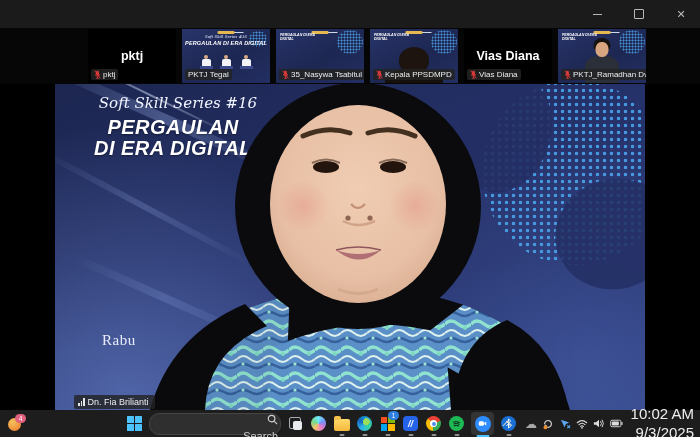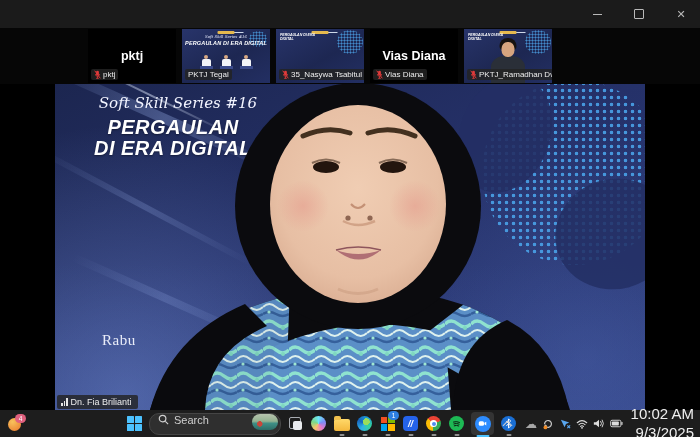--- a/index.html
+++ b/index.html
@@ -66,42 +66,42 @@
   .globe-cut{position:absolute;border-radius:50%;background:#232f64;}
   .gc1{right:95px;top:-10px;width:90px;height:120px;transform:rotate(20deg);opacity:.9;}
   .gc2{right:-30px;top:95px;width:120px;height:110px;transform:rotate(-15deg);opacity:.85;}
   .series-script{position:absolute;left:18px;top:10px;width:210px;text-align:center;color:#f2f4ff;
                  font-family:"DejaVu Serif",serif;font-style:italic;font-size:15px;}
   .slide-title{position:absolute;left:8px;top:33px;width:220px;text-align:center;color:#fff;
                font-weight:bold;font-style:italic;font-size:20px;line-height:1.07;letter-spacing:.5px;
                text-shadow:0 1px 2px rgba(0,0,0,.4);}
   .date-frag{position:absolute;left:47px;top:248px;color:#e9ecf8;font-size:15px;letter-spacing:.5px;font-family:Liberation Serif, serif;}
   .figure-svg{position:absolute;inset:0;}
-  .speaker-chip{position:absolute;left:2px;bottom:1px;display:flex;align-items:center;gap:3px;
+  .speaker-chip{position:absolute;left:19px;bottom:1px;display:flex;align-items:center;gap:3px;
                 background:rgba(35,35,35,.82);border-radius:2px;padding:2px 6px 2px 4px;color:#ececec;font-size:9px;}
   .vol-icon{display:flex;align-items:flex-end;gap:1px;height:8px;}
   .vol-icon i{display:block;width:1.5px;background:#e8e8e8;}
   .vb1{height:3px;}.vb2{height:5px;}.vb3{height:8px;}
 
   
   .taskbar{position:absolute;top:410px;left:0;width:700px;height:27px;background:#1d1d1d;}
   .widgets{position:absolute;left:8px;top:4px;width:22px;height:19px;cursor:pointer;}
   .widget-ball{position:absolute;left:0;top:4px;width:13px;height:13px;border-radius:50%;
                background:radial-gradient(circle at 35% 30%,#f8c25c,#ee8d3a 70%,#d86e2a);}
   .widget-badge{position:absolute;left:7px;top:0;min-width:9px;height:9px;border-radius:5px;background:#e0607e;
                 color:#fff;font-size:6.5px;display:flex;align-items:center;justify-content:center;padding:0 1px;}
   .tb-center{position:absolute;left:126px;top:0;height:27px;display:flex;align-items:center;gap:6px;}
   .tb-icon{position:relative;width:17px;height:17px;flex:none;display:flex;align-items:center;justify-content:center;cursor:pointer;}
   .run-dash{position:absolute;bottom:-4px;left:50%;transform:translateX(-50%);width:5px;height:2px;border-radius:1px;background:#8f8f8f;}
   .active-slot{background:rgba(255,255,255,.1);border-radius:4px;width:23px;height:23px;}
   .active-slot .run-dash{width:13px;background:#4cc2ff;bottom:-2px;}
   .start-grid{display:grid;grid-template-columns:7px 7px;grid-template-rows:7px 7px;gap:1.5px;}
   .start-grid i{background:#4cc2ff;border-radius:.5px;}
-  .search-pill{display:flex;align-items:flex-start;gap:5px;width:120px;height:20px;border-radius:10px;
-               background:#2f2f2f;border:1px solid #454545;padding:0 2px 0 8px;cursor:pointer;}
+  .search-pill{display:flex;align-items:flex-end;gap:5px;width:120px;height:20px;border-radius:10px;
+               background:#2f2f2f;border:1px solid #454545;padding:0 2px 0 8px;cursor:pointer;flex-direction:column;}
   .search-pill .mag{flex:none;}
   .search-pill .stext{color:#cfcfcf;font-size:11px;flex:1;}
   .search-img{flex:none;width:26px;height:16px;border-radius:8px;
       background:radial-gradient(circle at 30% 62%,#c9473a 0 2.5px,transparent 3px),
                  linear-gradient(180deg,#b7c3ae 0%,#93b291 45%,#3f8f86 58%,#2c6c66 100%);}
   .tv-back{position:absolute;left:2px;top:2px;width:10px;height:10px;border:1.5px solid #a9adb3;border-radius:2px;}
   .tv-front{position:absolute;left:6px;top:6px;width:9px;height:9px;background:#e8eaed;border-radius:2px;}
   .copilot{width:15px;height:15px;border-radius:50%;
            background:conic-gradient(#6ee7f8,#7c8cf8,#e879c8,#f8c46a,#7ad98a,#6ee7f8);}
   .folder{position:relative;width:16px;height:12px;background:linear-gradient(180deg,#ffd96a,#f4b83d);border-radius:2px;margin-top:2px;}
@@ -198,20 +198,35 @@
         <div class="chip">
           <svg width="7" height="9" viewBox="0 0 10 13">
             <rect x="3" y="1" width="4" height="7" rx="2" fill="#e03a3a"></rect>
             <path d="M2,6 a3,3 0 0 0 6,0 M5,9 v3 M3,12 h4" stroke="#e03a3a" stroke-width="1.2" fill="none"></path>
             <line x1="1" y1="1" x2="9" y2="12" stroke="#e03a3a" stroke-width="1.4"></line>
           </svg>
           <span>35_Nasywa Tsabitul N..</span>
         </div>
       </div>
 
+      <div class="thumb slidebg">
+        <div class="mini-banner"></div>
+        <div class="mini-globe"></div>
+        <div class="mini-title">PERGAULAN DI ERA DIGITAL</div>
+        <div class="sil-shoulder"></div>
+        <div class="sil-head"></div>
+        <div class="chip">
+          <svg width="7" height="9" viewBox="0 0 10 13">
+            <rect x="3" y="1" width="4" height="7" rx="2" fill="#e03a3a"></rect>
+            <path d="M2,6 a3,3 0 0 0 6,0 M5,9 v3 M3,12 h4" stroke="#e03a3a" stroke-width="1.2" fill="none"></path>
+            <line x1="1" y1="1" x2="9" y2="12" stroke="#e03a3a" stroke-width="1.4"></line>
+          </svg>
+          <span>Kepala PPSDMPD</span>
+        </div>
+      </div>
 
       <div class="thumb">
         <div class="big-name">Vias Diana</div>
         <div class="chip">
           <svg width="7" height="9" viewBox="0 0 10 13">
             <rect x="3" y="1" width="4" height="7" rx="2" fill="#e03a3a"></rect>
             <path d="M2,6 a3,3 0 0 0 6,0 M5,9 v3 M3,12 h4" stroke="#e03a3a" stroke-width="1.2" fill="none"></path>
             <line x1="1" y1="1" x2="9" y2="12" stroke="#e03a3a" stroke-width="1.4"></line>
           </svg>
           <span>Vias Diana</span>

